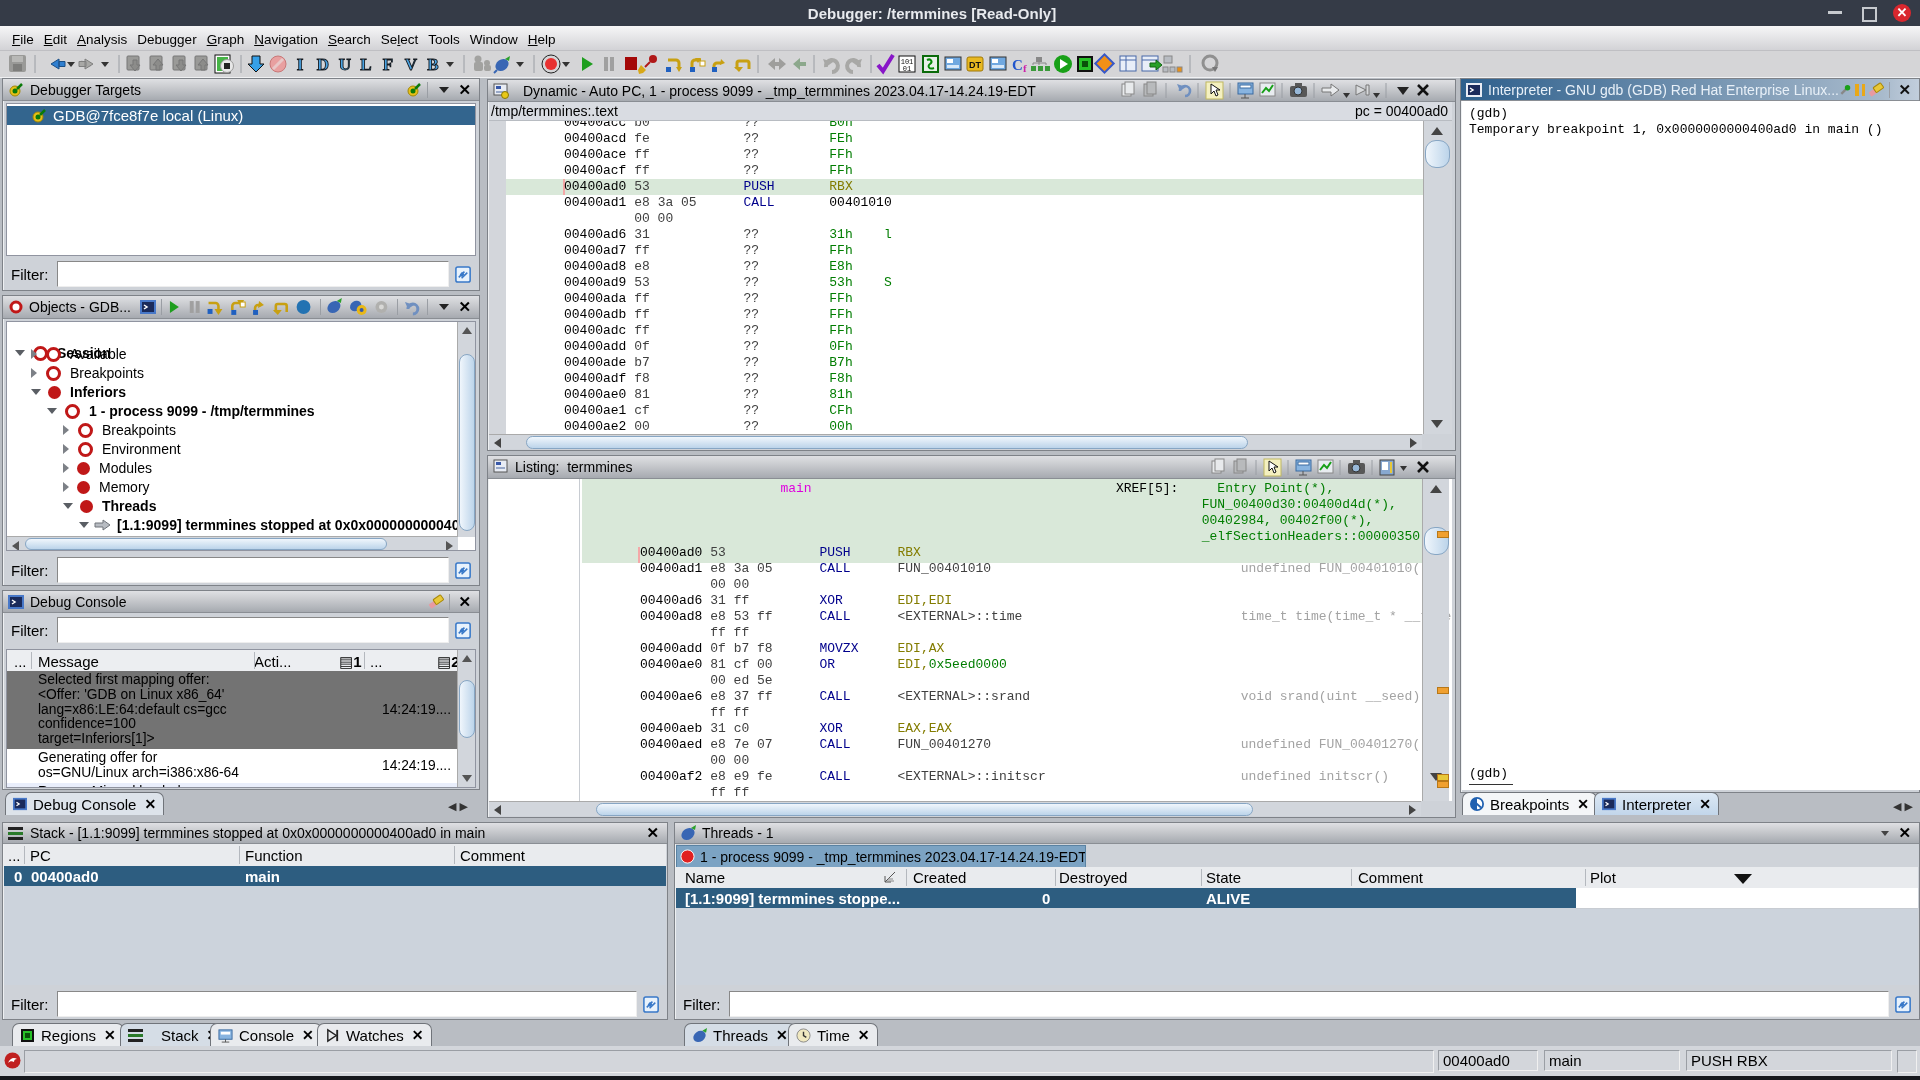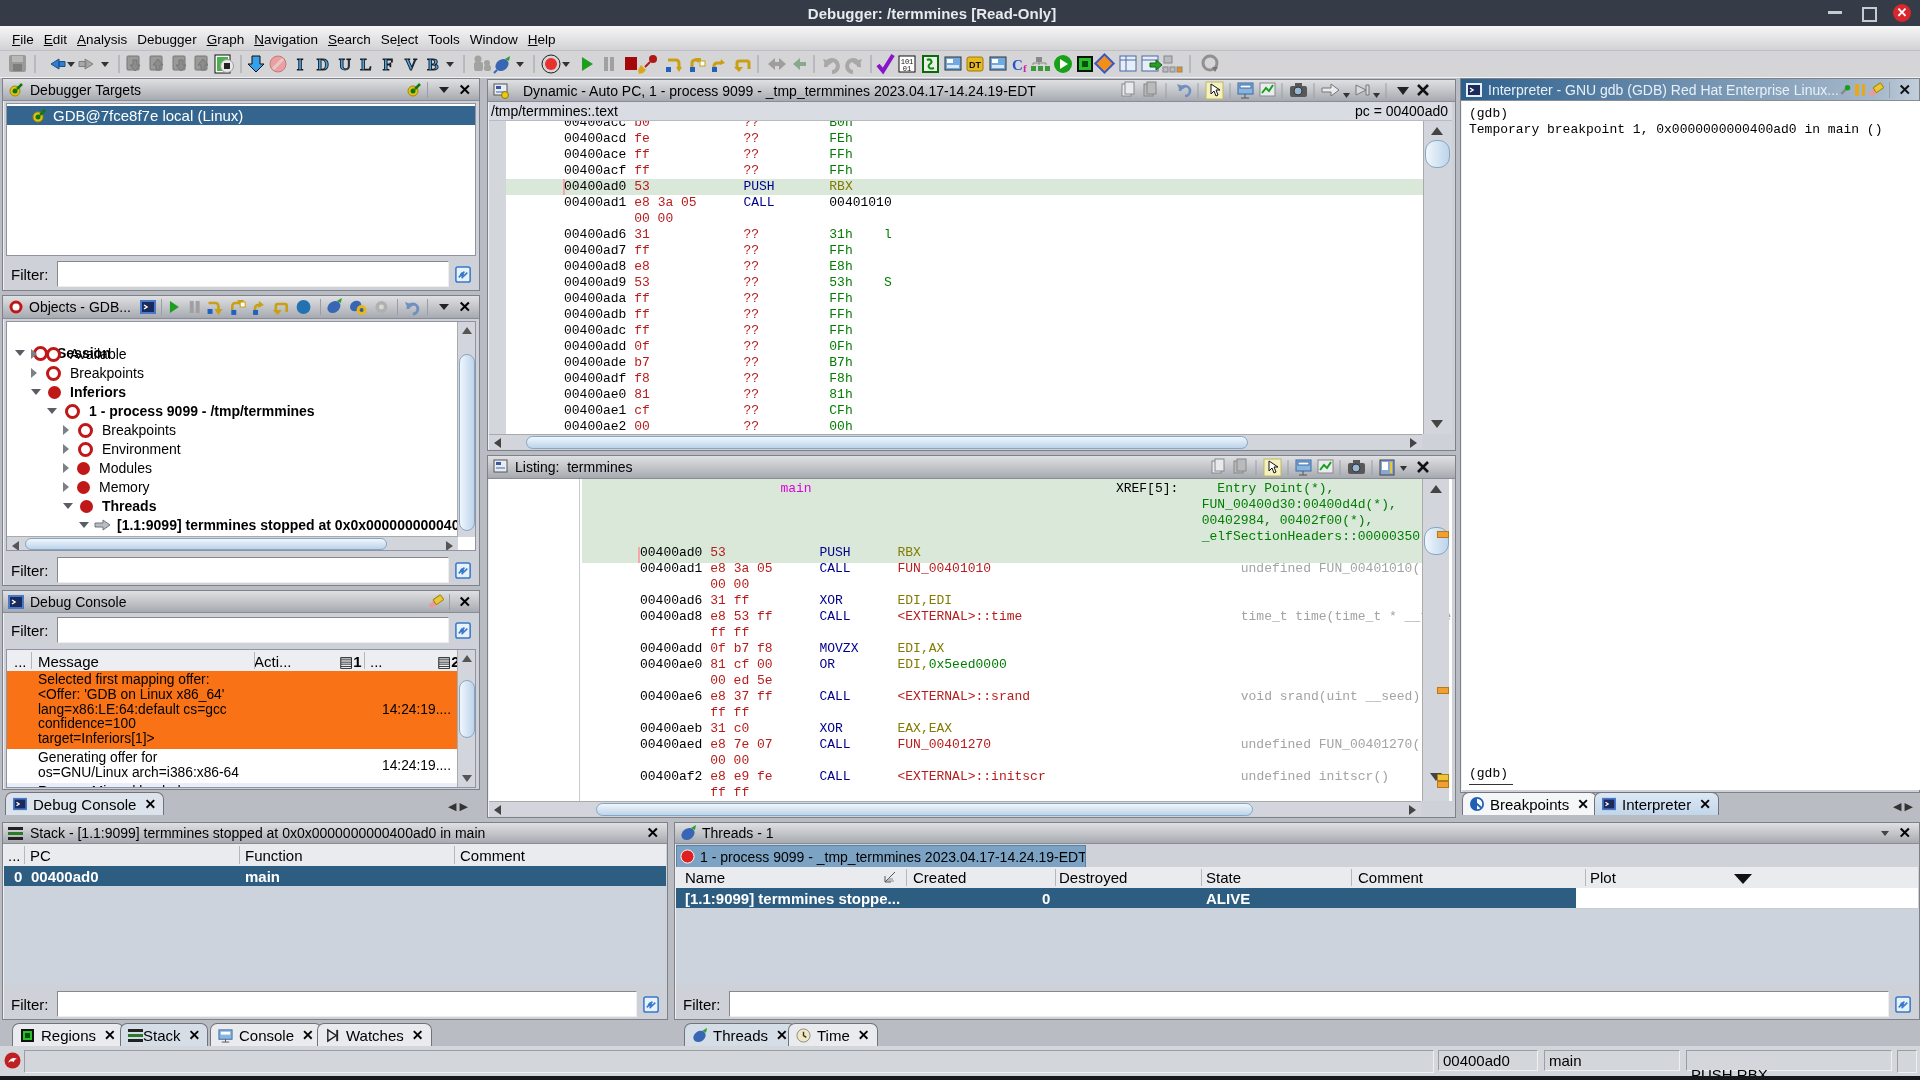--- a/index.html
+++ b/index.html
@@ -21,21 +21,21 @@
 .sarrow{position:absolute;width:0;height:0}
 .tab{position:absolute;height:22px;display:flex;align-items:center;padding:0 7px;background:#e9ebee;border:1px solid #70747a;border-bottom:none;border-radius:7px 7px 0 0;font-size:15px;white-space:nowrap}
 .tabsel{background:#d5dde6}
 .tabx{margin-left:8px;font-weight:bold;font-size:14px}
 .colhdr{position:absolute;background:#eceef1;border-bottom:1px solid #b8bcc2;font-size:15px}
 .cdiv{position:absolute;top:2px;bottom:2px;width:1px;background:#b4b8be}
 .selrow{position:absolute;background:#2d5d80;color:#fff;font-weight:bold;font-size:15px}
 .icon16{width:16px;height:16px;flex:0 0 auto}
 .b{font-weight:bold}
 
-.cb{color:#b91c1c}.cm{color:#00008c}.cg{color:#007d00}.co{color:#837c00}.cgr{color:#a3a3a3}.cmag{color:#de00de}.cblk{color:#000}
+.cb{color:#404040}.cm{color:#00008c}.cg{color:#007d00}.co{color:#837c00}.cgr{color:#a3a3a3}.cmag{color:#de00de}.cblk{color:#000}
 .trow{display:flex;align-items:center;position:absolute;white-space:nowrap}
 .tri-e{width:0;height:0;border-left:5px solid transparent;border-right:5px solid transparent;border-top:6px solid #5a5e64;flex:0 0 auto}
 .tri-c{width:0;height:0;border-top:5px solid transparent;border-bottom:5px solid transparent;border-left:6px solid #7d8187;flex:0 0 auto}
 .oc{width:9px;height:9px;border:3px solid #c01818;border-radius:50%;background:#fff;flex:0 0 auto}
 .fc{width:13px;height:13px;border-radius:50%;background:#c01818;flex:0 0 auto}
 </style></head>
 <body>
 
 <div class="abs" style="left:0;top:0;width:1920px;height:26px;background:#353b47"></div>
 <div class="abs" style="left:0;top:0;width:1920px;height:26px;display:flex;align-items:center;justify-content:center;padding-right:56px;box-sizing:border-box;color:#e8eaee;font-weight:bold;font-size:15px">Debugger: /termmines [Read-Only]</div>
@@ -394,21 +394,21 @@
    <span style="position:absolute;left:247px;top:3px">Acti...</span>
    <span style="position:absolute;left:332px;top:3px">▤<b>1</b></span>
    <span style="position:absolute;left:363px;top:3px">...</span>
    <span style="position:absolute;left:430px;top:3px">▤<b>2</b></span>
    <div class="cdiv" style="left:24px"></div>
         <div class="cdiv" style="left:247px"></div>
         <div class="cdiv" style="left:357px"></div>
         <div class="cdiv" style="left:452px"></div>
   </div>
   <div style="position:absolute;left:0;top:21px;width:452px;font-size:13.8px;line-height:14.8px">
-   <div style="background:#f97316;padding:2px 0 2px 31px;position:relative">Selected first mapping offer:<br>&lt;Offer: 'GDB on Linux x86_64'<br>lang=x86:LE:64:default cs=gcc<br>confidence=100<br>target=Inferiors[1]&gt;<span style="position:absolute;left:375px;top:32px">14:24:19....</span></div>
+   <div style="background:#737373;padding:2px 0 2px 31px;position:relative">Selected first mapping offer:<br>&lt;Offer: 'GDB on Linux x86_64'<br>lang=x86:LE:64:default cs=gcc<br>confidence=100<br>target=Inferiors[1]&gt;<span style="position:absolute;left:375px;top:32px">14:24:19....</span></div>
    <div style="background:#fff;padding:2px 0 2px 31px;position:relative">Generating offer for<br>os=GNU/Linux arch=i386:x86-64<span style="position:absolute;left:375px;top:10px">14:24:19....</span></div>
    <div style="background:#e9eefb;padding:2px 0 2px 31px;position:relative">Resync: Missed loaded</div>
   </div>
   <div class="vsb" style="right:0;top:0;width:17px;height:137px">
    <div class="sarrow" style="left:4px;top:5px;border-left:5px solid transparent;border-right:5px solid transparent;border-bottom:7px solid #555"></div>
    <div class="thumb" style="left:1px;top:30px;width:14px;height:56px"></div>
    <div class="sarrow" style="left:4px;bottom:5px;border-left:5px solid transparent;border-right:5px solid transparent;border-top:7px solid #555"></div>
   </div>
  </div>
 </div>
@@ -756,21 +756,21 @@
     </svg>
  <span style="margin-left:6px">Regions</span>
     <span class="tabx">✕</span>
 </div>
 <div class="tab tabsel" style="left:120px;top:1023px">
  <svg width="15" height="14">
       <rect x="0" y="1" width="15" height="3" fill="#222"></rect>
       <rect x="0" y="6" width="15" height="3" fill="#2a7a2a"></rect>
       <rect x="0" y="11" width="15" height="3" fill="#222"></rect>
     </svg>
- <span style="margin-left:0">Stack</span>
+ <span style="margin-left:18px">Stack</span>
     <span class="tabx">✕</span>
 </div>
 <div class="tab" style="left:210px;top:1023px">
  <svg width="15" height="15" viewBox="0 0 16 16">
       <rect x="1" y="2" width="14" height="10" fill="#88b4e0" stroke="#3a6aa0"></rect>
       <rect x="3" y="4" width="10" height="3" fill="#fff"></rect>
       <path d="M8 12 v3 M4 15 h8" stroke="#555"></path>
     </svg>
  <span style="margin-left:6px">Console</span>
     <span class="tabx">✕</span>
@@ -801,16 +801,16 @@
 </div>
 
 <div class="abs" style="left:0;top:1046px;width:1920px;height:30px;background:#d3d6db">
  <svg width="17" height="17" style="position:absolute;left:4px;top:6px" viewBox="0 0 17 17">
       <circle cx="8.5" cy="8.5" r="8" fill="#c02020"></circle>
       <path d="M4 11 c2 -5 6 -6 9 -4 c-2 0 -3 1 -3 3 c-2 -1 -4 -1 -6 1 z" fill="#fff"></path>
     </svg>
  <div class="abs" style="left:24px;top:4px;width:1408px;height:21px;border:1px solid #9a9ea4;border-bottom-color:#f0f0f0;border-right-color:#f0f0f0"></div>
  <div class="abs" style="left:1438px;top:4px;width:100px;height:21px;border:1px solid #9a9ea4;border-bottom-color:#f0f0f0;border-right-color:#f0f0f0;font-size:15px;padding:1px 0 0 4px;box-sizing:border-box">00400ad0</div>
  <div class="abs" style="left:1544px;top:4px;width:136px;height:21px;border:1px solid #9a9ea4;border-bottom-color:#f0f0f0;border-right-color:#f0f0f0;font-size:15px;padding:1px 0 0 4px;box-sizing:border-box">main</div>
- <div class="abs" style="left:1686px;top:4px;width:206px;height:21px;border:1px solid #9a9ea4;border-bottom-color:#f0f0f0;border-right-color:#f0f0f0;font-size:15px;padding:15px 0 0 4px;box-sizing:border-box">PUSH RBX</div>
+ <div class="abs" style="left:1686px;top:4px;width:206px;height:21px;border:1px solid #9a9ea4;border-bottom-color:#f0f0f0;border-right-color:#f0f0f0;font-size:15px;padding:1px 0 0 4px;box-sizing:border-box">PUSH RBX</div>
  <div class="abs" style="left:1897px;top:4px;width:18px;height:21px;border:1px solid #9a9ea4;border-bottom-color:#f0f0f0;border-right-color:#f0f0f0"></div>
 </div>
 <div class="abs" style="left:0;top:1076px;width:1920px;height:4px;background:#16181d"></div>
 
 </body></html>

